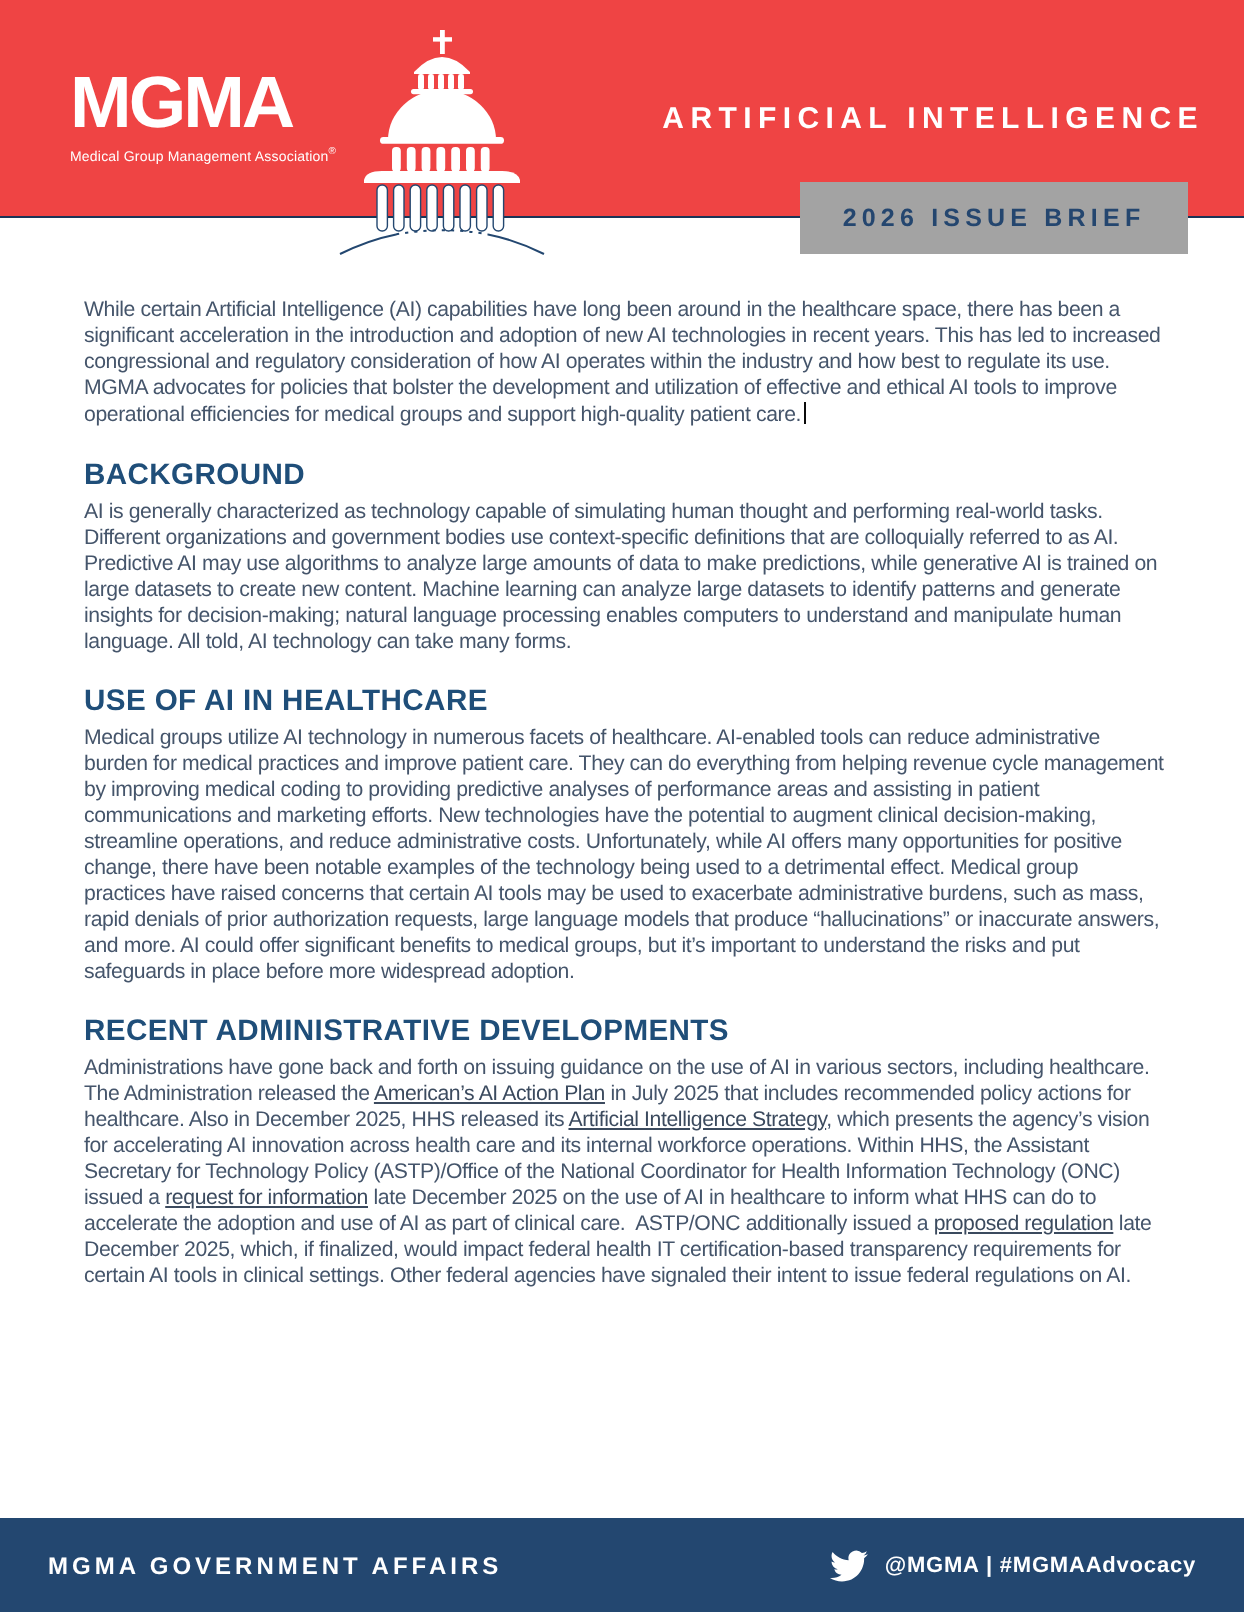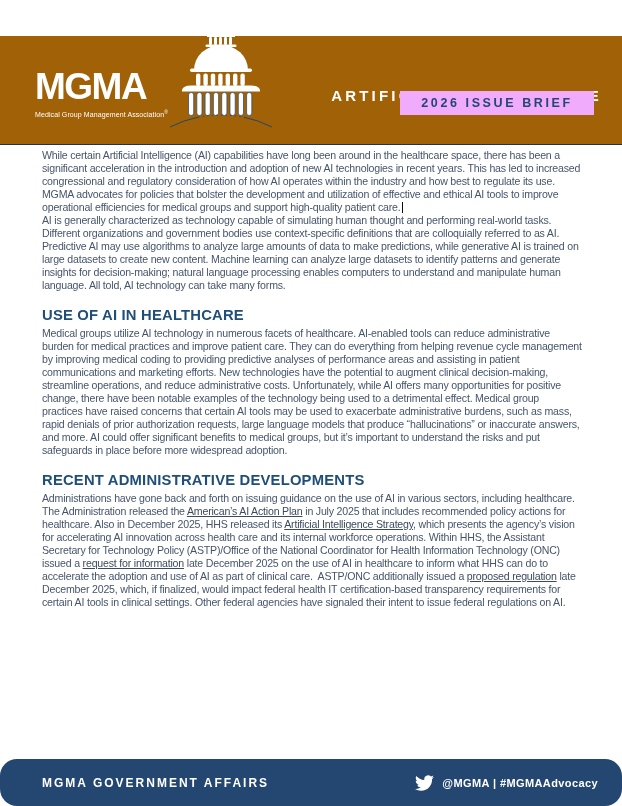--- a/index.html
+++ b/index.html
@@ -3,38 +3,38 @@
 <meta charset="utf-8">
 <style>
   html,body{margin:0;padding:0;}
   body{
     width:622px;height:806px;position:relative;background:#ffffff;
     font-family:"Liberation Sans", sans-serif;overflow:hidden;
   }
   
   .header{
     position:absolute;top:0;left:0;width:622px;height:109px;
-    background:#a16207;border-bottom:1.5px solid #1a3457;box-sizing:border-box;margin-top:36px;
+    background:#ef4444;border-bottom:1.5px solid #1a3457;box-sizing:border-box;
   }
   .logo{position:absolute;left:35px;top:33px;color:#fff;}
   .logo-text{
     font-size:37px;font-weight:800;letter-spacing:-1.5px;line-height:1;
     transform:scaleY(.98);transform-origin:top left;white-space:nowrap;
   }
   .logo-tagline{
     font-size:7px;margin-top:3px;letter-spacing:.1px;white-space:nowrap;font-weight:400;
   }
   .logo-tagline sup{font-size:5px;}
   .capitol{position:absolute;left:166px;top:14px;width:110px;height:126px;z-index:4;}
   .header-title{
     position:absolute;top:51px;right:20px;color:#fff;
     font-size:15px;font-weight:800;letter-spacing:3.2px;white-space:nowrap;
   }
   .badge{
-    position:absolute;left:400px;top:91px;width:194px;height:24px;background:#f0abfc;
+    position:absolute;left:400px;top:91px;width:194px;height:36px;background:#a3a3a3;
     display:flex;align-items:center;justify-content:center;z-index:5;
   }
   .badge-text{
     color:#24466f;font-size:12.5px;font-weight:800;letter-spacing:2.6px;white-space:nowrap;
   }
   
   .doc-content{
     position:absolute;top:149px;left:42px;width:540px;
     font-size:10.6px;line-height:13px;letter-spacing:-0.2px;color:#45556b;
   }
@@ -45,21 +45,21 @@
   }
   .doc-link{font-weight:400;text-decoration:underline;color:#3b4a5e;}
   .caret{
     display:inline-block;width:1.3px;height:11px;background:#0b0b0b;
     vertical-align:-1.5px;margin-left:1px;
   }
   
   .footer{
     position:absolute;left:0;bottom:0;width:622px;height:47px;background:#234770;
     display:flex;align-items:center;justify-content:space-between;
-    padding:0 24px 0 42px;box-sizing:border-box;border-radius:17px;
+    padding:0 24px 0 24px;box-sizing:border-box;
   }
   .footer-left{
     color:#fff;font-size:12px;font-weight:800;letter-spacing:2px;white-space:nowrap;
   }
   .footer-right{display:flex;align-items:center;gap:8px;}
   .footer-right-text{
     color:#fff;font-size:11px;font-weight:700;letter-spacing:.4px;white-space:nowrap;
   }
   .twitter-svg{display:block;}
 </style>
@@ -120,20 +120,21 @@
     <path d="M78 103.2 Q92 106 106 113" fill="none" stroke="#234770" stroke-width="1"></path>
   </svg>
 </div>
 
 <div class="badge">
   <span class="badge-text">2026 ISSUE BRIEF</span>
 </div>
 
 <div class="doc-content">
     <p class="para"><span>While certain Artificial Intelligence (AI) capabilities have long been around in the healthcare space, there has been a significant acceleration in the introduction and adoption of new AI technologies in recent years. This has led to increased congressional and regulatory consideration of how AI operates within the industry and how best to regulate its use. MGMA advocates for policies that bolster the development and utilization of effective and ethical AI tools to improve operational efficiencies for medical groups and support high-quality patient care.</span><span class="caret"></span></p>
+    <h2 class="sec-heading">BACKGROUND</h2>
     <p class="para"><span>AI is generally characterized as technology capable of simulating human thought and performing real-world tasks. Different organizations and government bodies use context-specific definitions that are colloquially referred to as AI. Predictive AI may use algorithms to analyze large amounts of data to make predictions, while generative AI is trained on large datasets to create new content. Machine learning can analyze large datasets to identify patterns and generate insights for decision-making; natural language processing enables computers to understand and manipulate human language. All told, AI technology can take many forms.</span></p>
     <h2 class="sec-heading">USE OF AI IN HEALTHCARE</h2>
     <p class="para"><span>Medical groups utilize AI technology in numerous facets of healthcare. AI-enabled tools can reduce administrative burden for medical practices and improve patient care. They can do everything from helping revenue cycle management by improving medical coding to providing predictive analyses of performance areas and assisting in patient communications and marketing efforts. New technologies have the potential to augment clinical decision-making, streamline operations, and reduce administrative costs. Unfortunately, while AI offers many opportunities for positive change, there have been notable examples of the technology being used to a detrimental effect. Medical group practices have raised concerns that certain AI tools may be used to exacerbate administrative burdens, such as mass, rapid denials of prior authorization requests, large language models that produce “hallucinations” or inaccurate answers, and more. AI could offer significant benefits to medical groups, but it’s important to understand the risks and put safeguards in place before more widespread adoption.</span></p>
     <h2 class="sec-heading">RECENT ADMINISTRATIVE DEVELOPMENTS</h2>
     <p class="para"><span>Administrations have gone back and forth on issuing guidance on the use of AI in various sectors, including healthcare. The Administration released the </span><span class="doc-link">American’s AI Action Plan</span><span> in July 2025 that includes recommended policy actions for healthcare. Also in December 2025, HHS released its </span><span class="doc-link">Artificial Intelligence Strategy</span><span>, which presents the agency’s vision for accelerating AI innovation across health care and its internal workforce operations. Within HHS, the Assistant Secretary for Technology Policy (ASTP)/Office of the National Coordinator for Health Information Technology (ONC) issued a </span><span class="doc-link">request for information</span><span> late December 2025 on the use of AI in healthcare to inform what HHS can do to accelerate the adoption and use of AI as part of clinical care.  ASTP/ONC additionally issued a </span><span class="doc-link">proposed regulation</span><span> late December 2025, which, if finalized, would impact federal health IT certification-based transparency requirements for certain AI tools in clinical settings. Other federal agencies have signaled their intent to issue federal regulations on AI.</span></p>
   </div>
 
 <div class="footer">
   <div class="footer-left">MGMA GOVERNMENT AFFAIRS</div>
   <div class="footer-right">

